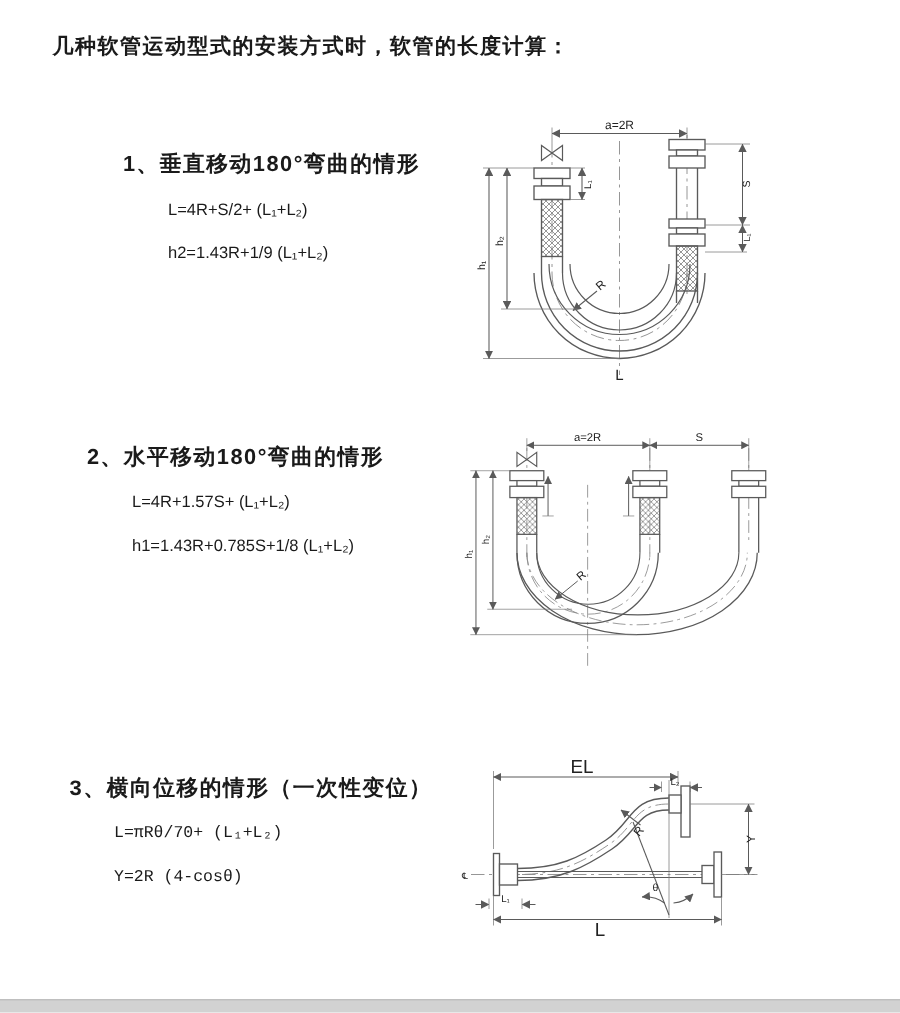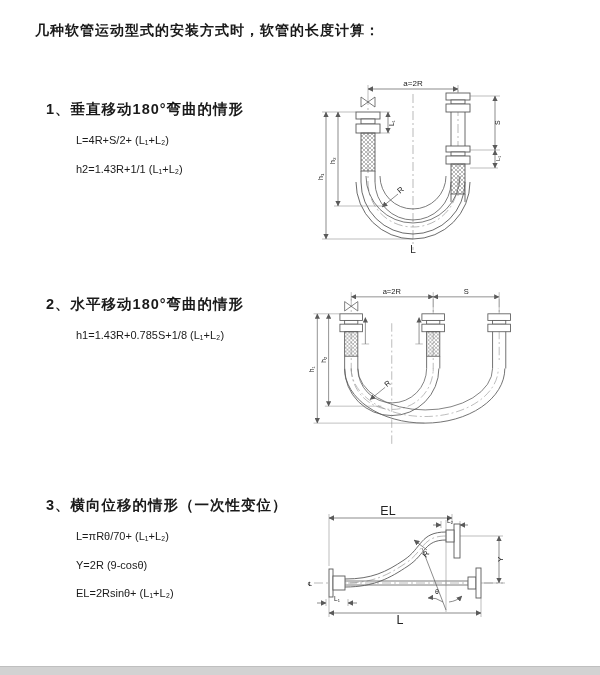--- a/index.html
+++ b/index.html
@@ -9,23 +9,23 @@
     font-family:"Liberation Sans","DejaVu Sans",sans-serif;
     color:#1a1a1a;
   }
   .abs{position:absolute;}
   .title{
     left:35px;top:22px;font-size:14px;font-weight:bold;letter-spacing:1px;text-align:right;
   }
   .section{position:absolute;left:46px;}
   .section .heading{font-size:14.5px;font-weight:bold;letter-spacing:1px;margin-bottom:7px;}
   .section .formula{font-size:11px;line-height:28.5px;padding-left:30px;white-space:pre;}
-  #sec1{top:100px;}
-  #sec2{top:295px;}
-  #sec3{top:496px;}
+  #sec1{top:100px;margin-left:36px;}
+  #sec2{top:295px;margin-left:12px;}
+  #sec3{top:516px;font-family:Liberation Mono, monospace;}
   #dia1{left:310px;top:76px;}
   #dia2{left:306px;top:282px;}
   #dia3{left:300px;top:498px;}
   .footer-bar{
     left:0;bottom:0;width:600px;height:8px;background:#d2d2d2;border-top:1px solid #bfbfbf;
   }
   
   svg{overflow:visible;}
   .ol{stroke:#5a5a5a;stroke-width:0.9;fill:none;}          
   .ol2{stroke:#5a5a5a;stroke-width:0.8;fill:none;}
@@ -53,21 +53,21 @@
       <path d="M0,0 L4,4 M3,-1 L5,1 M-1,3 L1,5" stroke="#8a8a8a" stroke-width="0.6"></path>
     </pattern>
   </defs>
 </svg>
 
 <div class="abs title">几种软管运动型式的安装方式时，软管的长度计算：</div>
 
 <div class="section" id="sec1">
   <div class="heading">1、垂直移动180°弯曲的情形</div>
   <div class="formula">L=4R+S/2+ (L₁+L₂)</div>
-  <div class="formula">h2=1.43R+1/1 (L₁+L₂)</div>
+  <div class="formula">h2=1.43R+1/9 (L₁+L₂)</div>
 </div>
 
 <svg id="dia1" class="abs" width="250" height="180" viewBox="0 0 250 180">
 
   <g>
     <line class="cl" x1="103" y1="18" x2="103" y2="174"></line>
     <line class="cl" x1="58" y1="20" x2="58" y2="106"></line>
     <line class="cl" x1="148" y1="14" x2="148" y2="120"></line>
   </g>
 
@@ -152,20 +152,21 @@
     <line class="xl" x1="24" y1="130" x2="75" y2="130"></line>
     <line class="dl" x1="28" y1="36" x2="28" y2="130" marker-start="url(#ah)" marker-end="url(#ah)"></line>
     <text class="lbl lbl7" x="25" y="88" transform="rotate(-90 25 88)">h₂</text>
   </g>
 
   <text class="lbl lbl10" x="103" y="177" text-anchor="middle">L</text>
 </svg>
 
 <div class="section" id="sec2">
   <div class="heading">2、水平移动180°弯曲的情形</div>
+  <div class="formula">L=4R+1.57S+ (L₁+L₂)</div>
   <div class="formula">h1=1.43R+0.785S+1/8 (L₁+L₂)</div>
 </div>
 
 <svg id="dia2" class="abs" width="245" height="172" viewBox="0 0 260 175">
   <g>
     <line class="cl" x1="48" y1="14" x2="48" y2="92"></line>
     <line class="cl" x1="135" y1="14" x2="135" y2="92"></line>
     <line class="cl" x1="205" y1="14" x2="205" y2="80"></line>
     <line class="cl" x1="91" y1="40" x2="91" y2="168"></line>
   </g>
@@ -246,22 +247,21 @@
   <g>
     <line class="xl" x1="20" y1="128" x2="80" y2="128"></line>
     <line class="dl" x1="24" y1="30" x2="24" y2="128" marker-start="url(#ah)" marker-end="url(#ah)"></line>
     <text class="lbl lbl7" x="21" y="82" transform="rotate(-90 21 82)">h₂</text>
   </g>
 </svg>
 
 <div class="section" id="sec3">
   <div class="heading">3、横向位移的情形（一次性变位）</div>
   <div class="formula">L=πRθ/70+ (L₁+L₂)</div>
-  <div class="formula">Y=2R (9-cosθ)</div>
-  <div class="formula">EL=2Rsinθ+ (L₁+L₂)</div>
+  <div class="formula">Y=2R (4-cosθ)</div>
 </div>
 
 <svg id="dia3" class="abs" width="210" height="150" viewBox="0 0 210 150">
 
   <g>
     <line class="cl" x1="14" y1="85" x2="205" y2="85"></line>
     <text class="lbl" font-size="6" x="8" y="88">℄</text>
   </g>
 
   <g>

